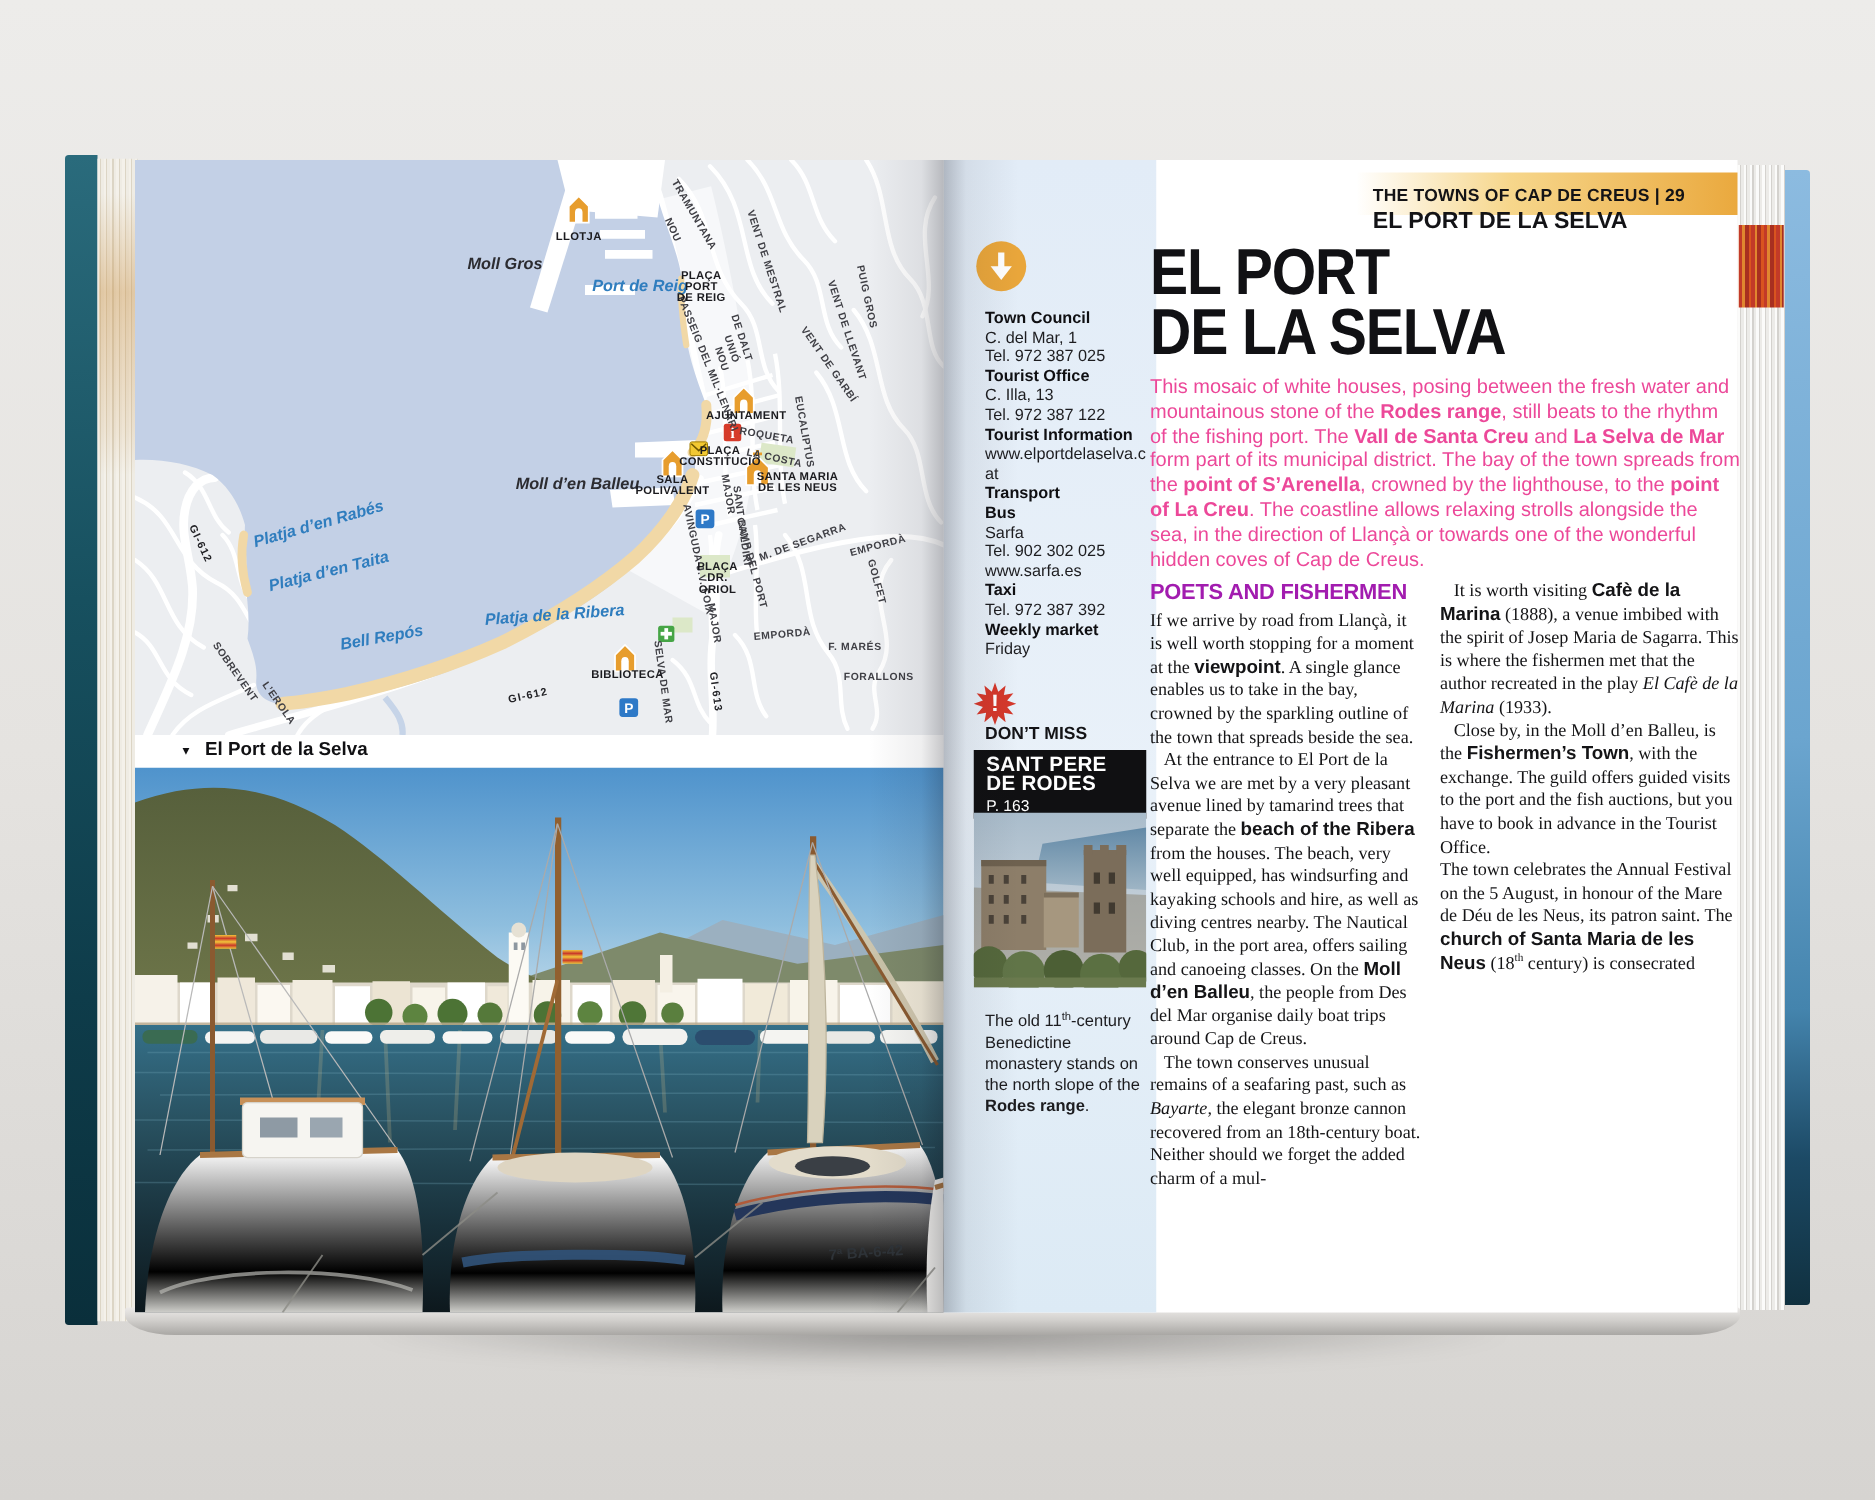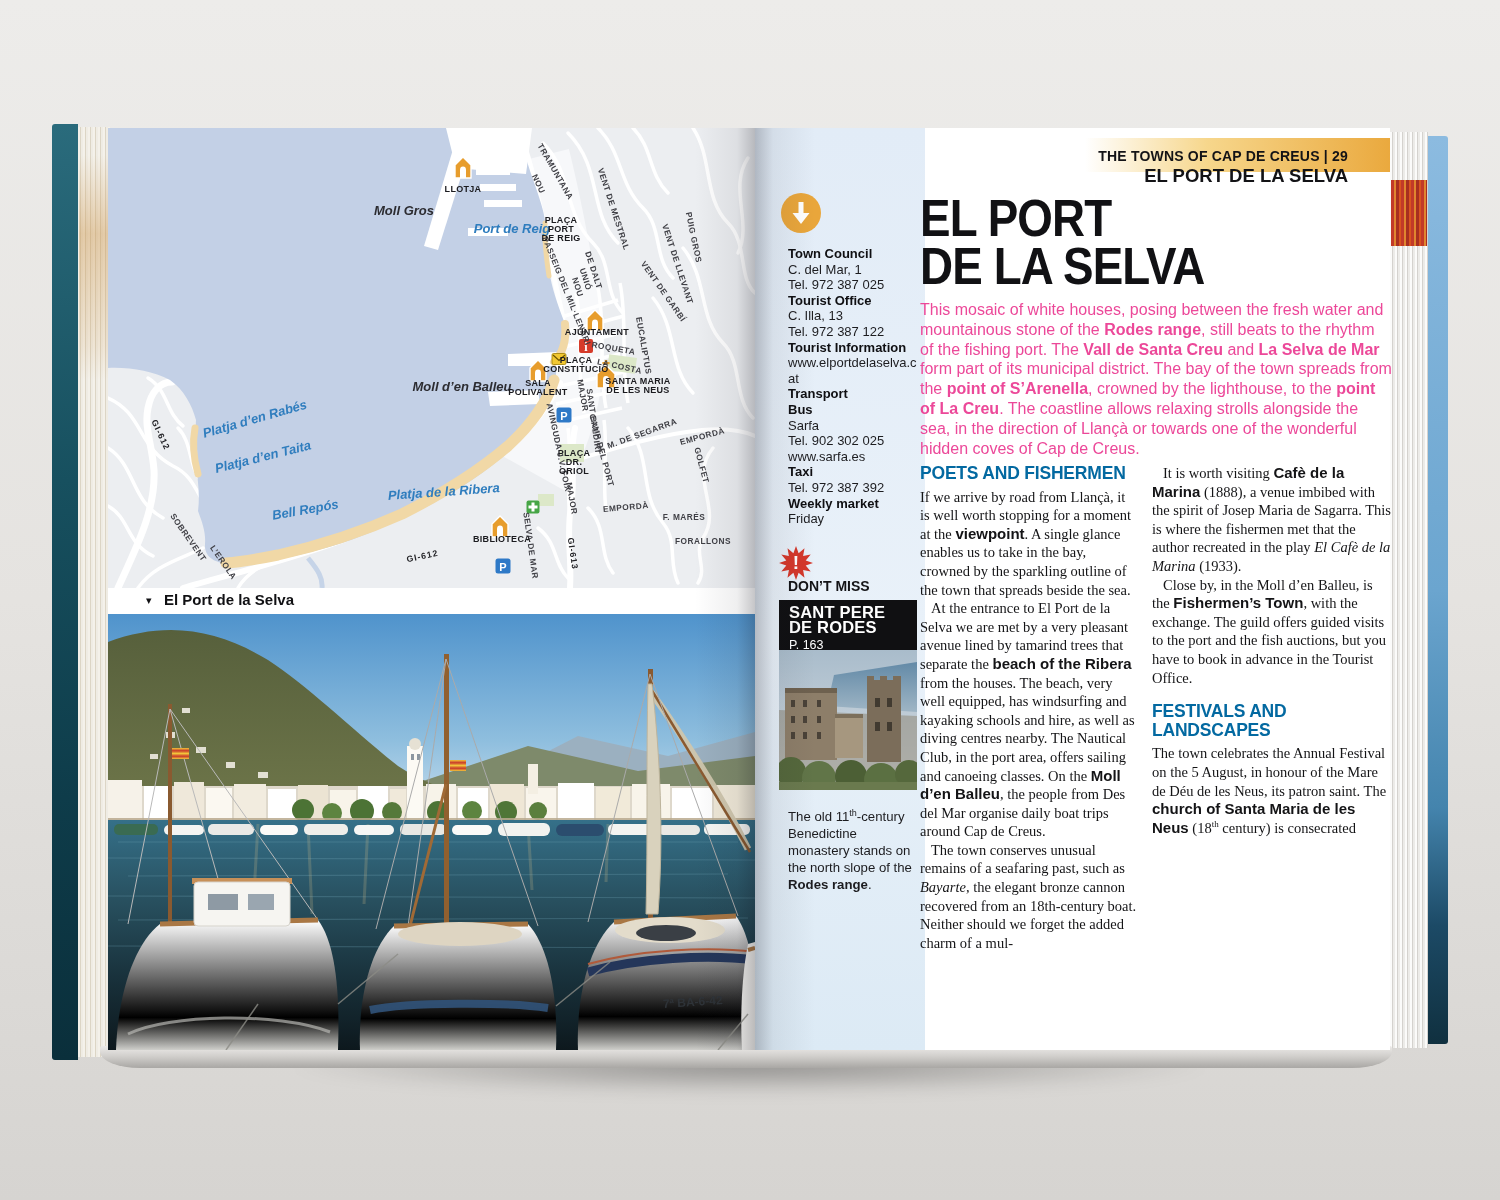--- a/index.html
+++ b/index.html
@@ -56,34 +56,34 @@
   .dm-label{left:33px;top:450px;font-size:14px;font-weight:bold;color:#131316;}
   .dm-card{left:24px;top:472px;width:138px;height:50px;background:#101012;color:#fff;padding-top:5px;}
   .dm-card .t{margin-left:10px;font-size:16.5px;font-weight:bold;line-height:15px;letter-spacing:.2px;}
   .dm-card .p{margin-left:10px;font-size:12.5px;margin-top:3px;}
   .monastery{left:24px;top:522px;width:138px;height:140px;display:block;}
   .mon-caption{left:33px;top:680px;width:126px;font-size:13.2px;line-height:17px;color:#1c1c1f;}
 
   
   .band{left:330px;top:10px;width:305px;height:34px;
     background:linear-gradient(90deg,rgba(242,193,78,0) 0%,rgba(242,193,78,.65) 40%,#eaa93e 100%);}
-  .head-txt{right:42px;top:20px;text-align:right;color:#131316;}
+  .head-txt{right:42px;top:20px;color:#131316;}
   .head-txt .k{font-size:14px;font-weight:bold;letter-spacing:.2px;}
   .head-txt .k .pn{font-weight:bold;}
   .head-txt .s{font-size:18.5px;font-weight:bold;margin-top:1px;}
   .title{left:165px;top:66px;width:480px;color:#111114;font-weight:bold;
          font-size:52px;line-height:48px;letter-spacing:-1px;
          transform:scaleX(.88);transform-origin:left top;}
   .intro{left:165px;top:172px;width:472px;font-size:16px;line-height:19.8px;color:#ec4899;}
   .cols{left:165px;top:336px;width:472px;}
   .col{position:absolute;top:0;font-family:"Liberation Serif",serif;font-size:14.5px;line-height:18.6px;color:#141416;}
   .col-l{left:0;width:218px;}
   .col-r{left:232px;width:240px;}
   .col h3{font-family:"Liberation Sans",sans-serif;font-size:17.5px;letter-spacing:-.2px;
-          margin:0 0 5px 0;color:#0369a1;}
+          margin:0 0 5px 0;color:#a21caf;}
   .col h3.h2{margin-top:15px;}
   .col p{margin:0;}
   .col p.ind{text-indent:11px;}
   .col b{font-family:"Liberation Sans",sans-serif;font-size:15px;}
   .intro b{font-weight:bold;}
   sup{font-size:9px;vertical-align:super;line-height:0;}
 </style>
 </head>
 <body>
 
@@ -579,20 +579,19 @@
     <div class="abs cols">
       <div class="col col-l">
         <h3>POETS AND FISHERMEN</h3>
         <p>If we arrive by road from Llançà, it is well worth stopping for a moment at the <b>viewpoint</b>. A single glance enables us to take in the bay, crowned by the sparkling outline of the town that spreads beside the sea.</p>
         <p class="ind">At the entrance to El Port de la Selva we are met by a very pleasant avenue lined by tamarind trees that separate the <b>beach of the Ribera</b> from the houses. The beach, very well equipped, has windsurfing and kayaking schools and hire, as well as diving centres nearby. The Nautical Club, in the port area, offers sailing and canoeing classes. On the <b>Moll d’en Balleu</b>, the people from Des del Mar organise daily boat trips around Cap de Creus.</p>
         <p class="ind">The town conserves unusual remains of a seafaring past, such as <i>Bayarte</i>, the elegant bronze cannon recovered from an 18th-century boat. Neither should we forget the added charm of a mul-</p>
       </div>
       <div class="col col-r">
         <p class="ind">It is worth visiting <b>Cafè de la Marina</b> (1888), a venue imbibed with the spirit of Josep Maria de Sagarra. This is where the fishermen met that the author recreated in the play <i>El Cafè de la Marina</i> (1933).</p>
         <p class="ind">Close by, in the Moll d’en Balleu, is the <b>Fishermen’s Town</b>, with the exchange. The guild offers guided visits to the port and the fish auctions, but you have to book in advance in the Tourist Office.</p>
-        <h3 class="h2">FESTIVALS AND LANDSCAPES</h3>
         <p>The town celebrates the Annual Festival on the 5 August, in honour of the Mare de Déu de les Neus, its patron saint. The <b>church of Santa Maria de les Neus</b> (18<sup>th</sup> century) is consecrated</p>
       </div>
     </div>
   </div>
 
   <div class="abs gutter"></div>
 </div>
 
 </body></html>

